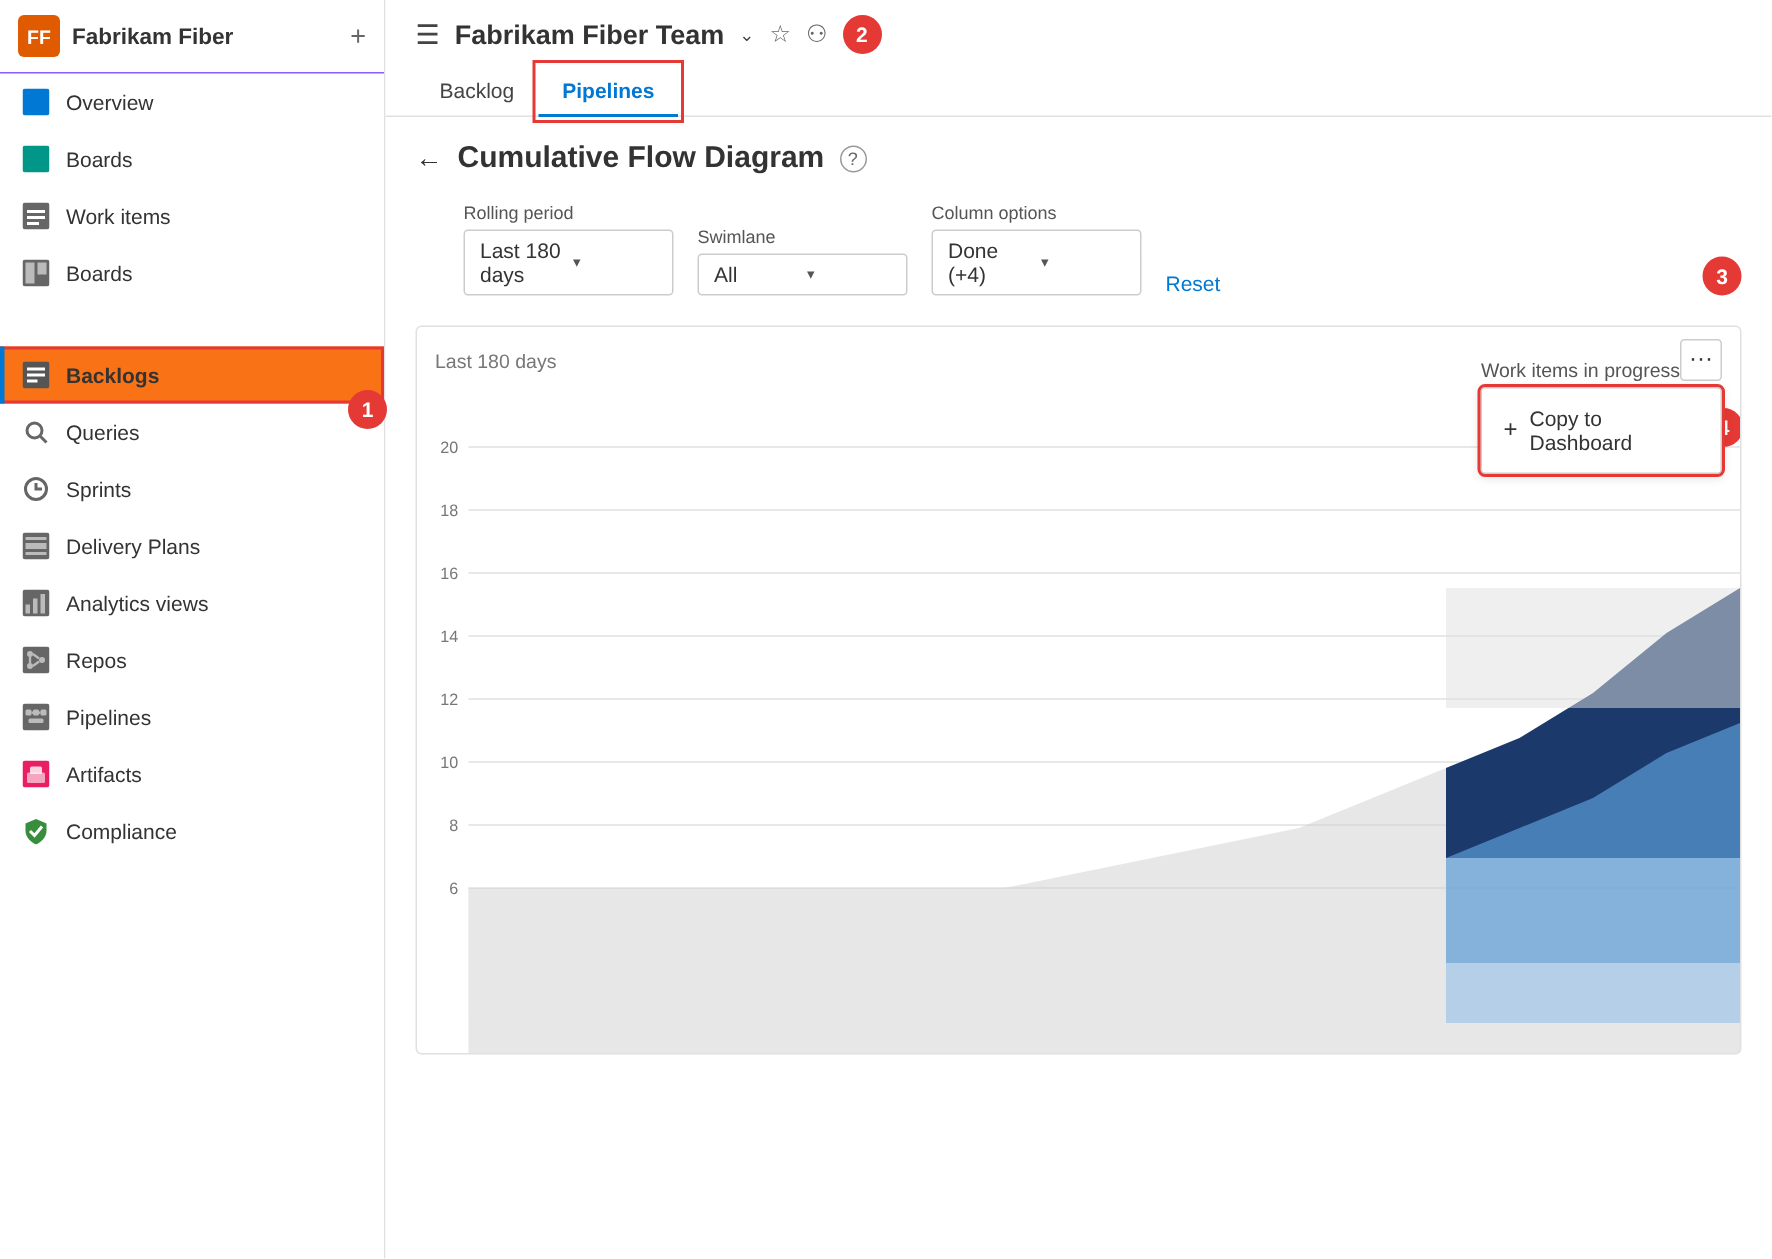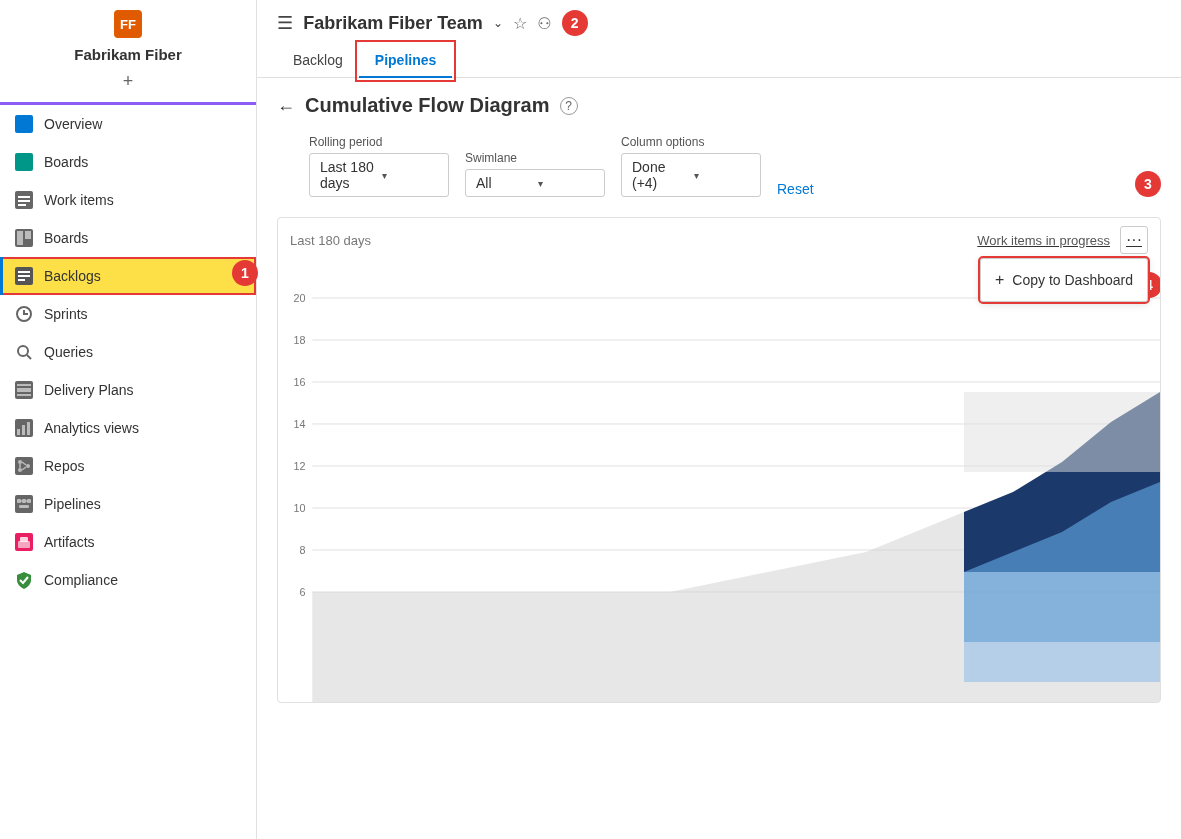--- a/index.html
+++ b/index.html
@@ -13,24 +13,23 @@
       border-right: 1px solid #e0e0e0;
       display: flex;
       flex-direction: column;
       height: 100%;
       overflow-y: auto;
     }
     .sidebar-header {
       display: flex;
       align-items: center;
       padding: 10px 12px;
-      border-bottom: 3px solid #8b5cf6;
+      border-bottom: 1px solid #8b5cf6;
       background: #fff;
       gap: 8px;
-      flex-direction: column;
     }
     .sidebar-logo {
       width: 28px; height: 28px;
       background: #e05a00;
       border-radius: 4px;
       display: flex; align-items: center; justify-content: center;
       color: #fff; font-weight: bold; font-size: 13px;
     }
     .sidebar-title {
       font-size: 15px; font-weight: 600; flex: 1;
@@ -43,22 +42,23 @@
       display: flex;
       align-items: center;
       padding: 9px 14px;
       cursor: pointer;
       gap: 10px;
       font-size: 14px;
       color: #333;
       position: relative;
     }
     .sidebar-nav-item.active {
-      background: #fde047;
-      font-weight: 400;
+      background: #f97316;
+      font-weight: 700;
+      margin-top: 30px;
     }
     .sidebar-nav-item.active::before {
       content: '';
       position: absolute;
       left: 0; top: 0; bottom: 0;
       width: 3px;
       background: #0078d4;
     }
     .sidebar-nav-item.highlighted {
       outline: 2px solid #e53935;
@@ -188,24 +188,23 @@
       align-items: center;
       justify-content: space-between;
       padding: 8px 12px;
     }
     .chart-period-label {
       font-size: 13px;
       color: #777;
     }
     .chart-actions {
       display: flex;
-      align-items: center;
-      gap: 10px;
+      align-items: flex-end;
+      gap: 0;
       position: relative;
-      text-decoration: underline;
     }
     .work-items-label {
       font-size: 13px;
       color: #555;
     }
     .more-btn {
       width: 28px; height: 28px;
       display: flex; align-items: center; justify-content: center;
       cursor: pointer;
       border: 1px solid #ccc;
@@ -323,35 +322,35 @@
           <line x1="3" y1="9" x2="15" y2="9" stroke="#fff" stroke-width="2"></line>
           <line x1="3" y1="13" x2="10" y2="13" stroke="#fff" stroke-width="2"></line>
         </svg>
     </div>
     <span>Backlogs</span>
   </div>
 
   <div class="sidebar-nav-item">
     <div class="nav-icon">
       <svg width="18" height="18" viewBox="0 0 18 18">
+          <circle cx="8" cy="8" r="5" fill="none" stroke="#666" stroke-width="2"></circle>
+          <line x1="12" y1="12" x2="16" y2="16" stroke="#666" stroke-width="2"></line>
+        </svg>
+    </div>
+    <span>Queries</span>
+  </div>
+
+  <div class="sidebar-nav-item">
+    <div class="nav-icon">
+      <svg width="18" height="18" viewBox="0 0 18 18">
           <circle cx="9" cy="9" r="7" fill="none" stroke="#666" stroke-width="2"></circle>
           <path d="M9 5 L9 9 L13 9" stroke="#666" stroke-width="2" fill="none"></path>
         </svg>
     </div>
     <span>Sprints</span>
-  </div>
-
-  <div class="sidebar-nav-item">
-    <div class="nav-icon">
-      <svg width="18" height="18" viewBox="0 0 18 18">
-          <circle cx="8" cy="8" r="5" fill="none" stroke="#666" stroke-width="2"></circle>
-          <line x1="12" y1="12" x2="16" y2="16" stroke="#666" stroke-width="2"></line>
-        </svg>
-    </div>
-    <span>Queries</span>
   </div>
 
   <div class="sidebar-nav-item">
     <div class="nav-icon">
       <svg width="18" height="18" viewBox="0 0 18 18">
           <rect width="18" height="18" rx="2" fill="#666"></rect>
           <rect x="2" y="7" width="14" height="4" fill="#bbb"></rect>
           <rect x="2" y="3" width="14" height="2" fill="#bbb"></rect>
           <rect x="2" y="13" width="14" height="2" fill="#bbb"></rect>
         </svg>

